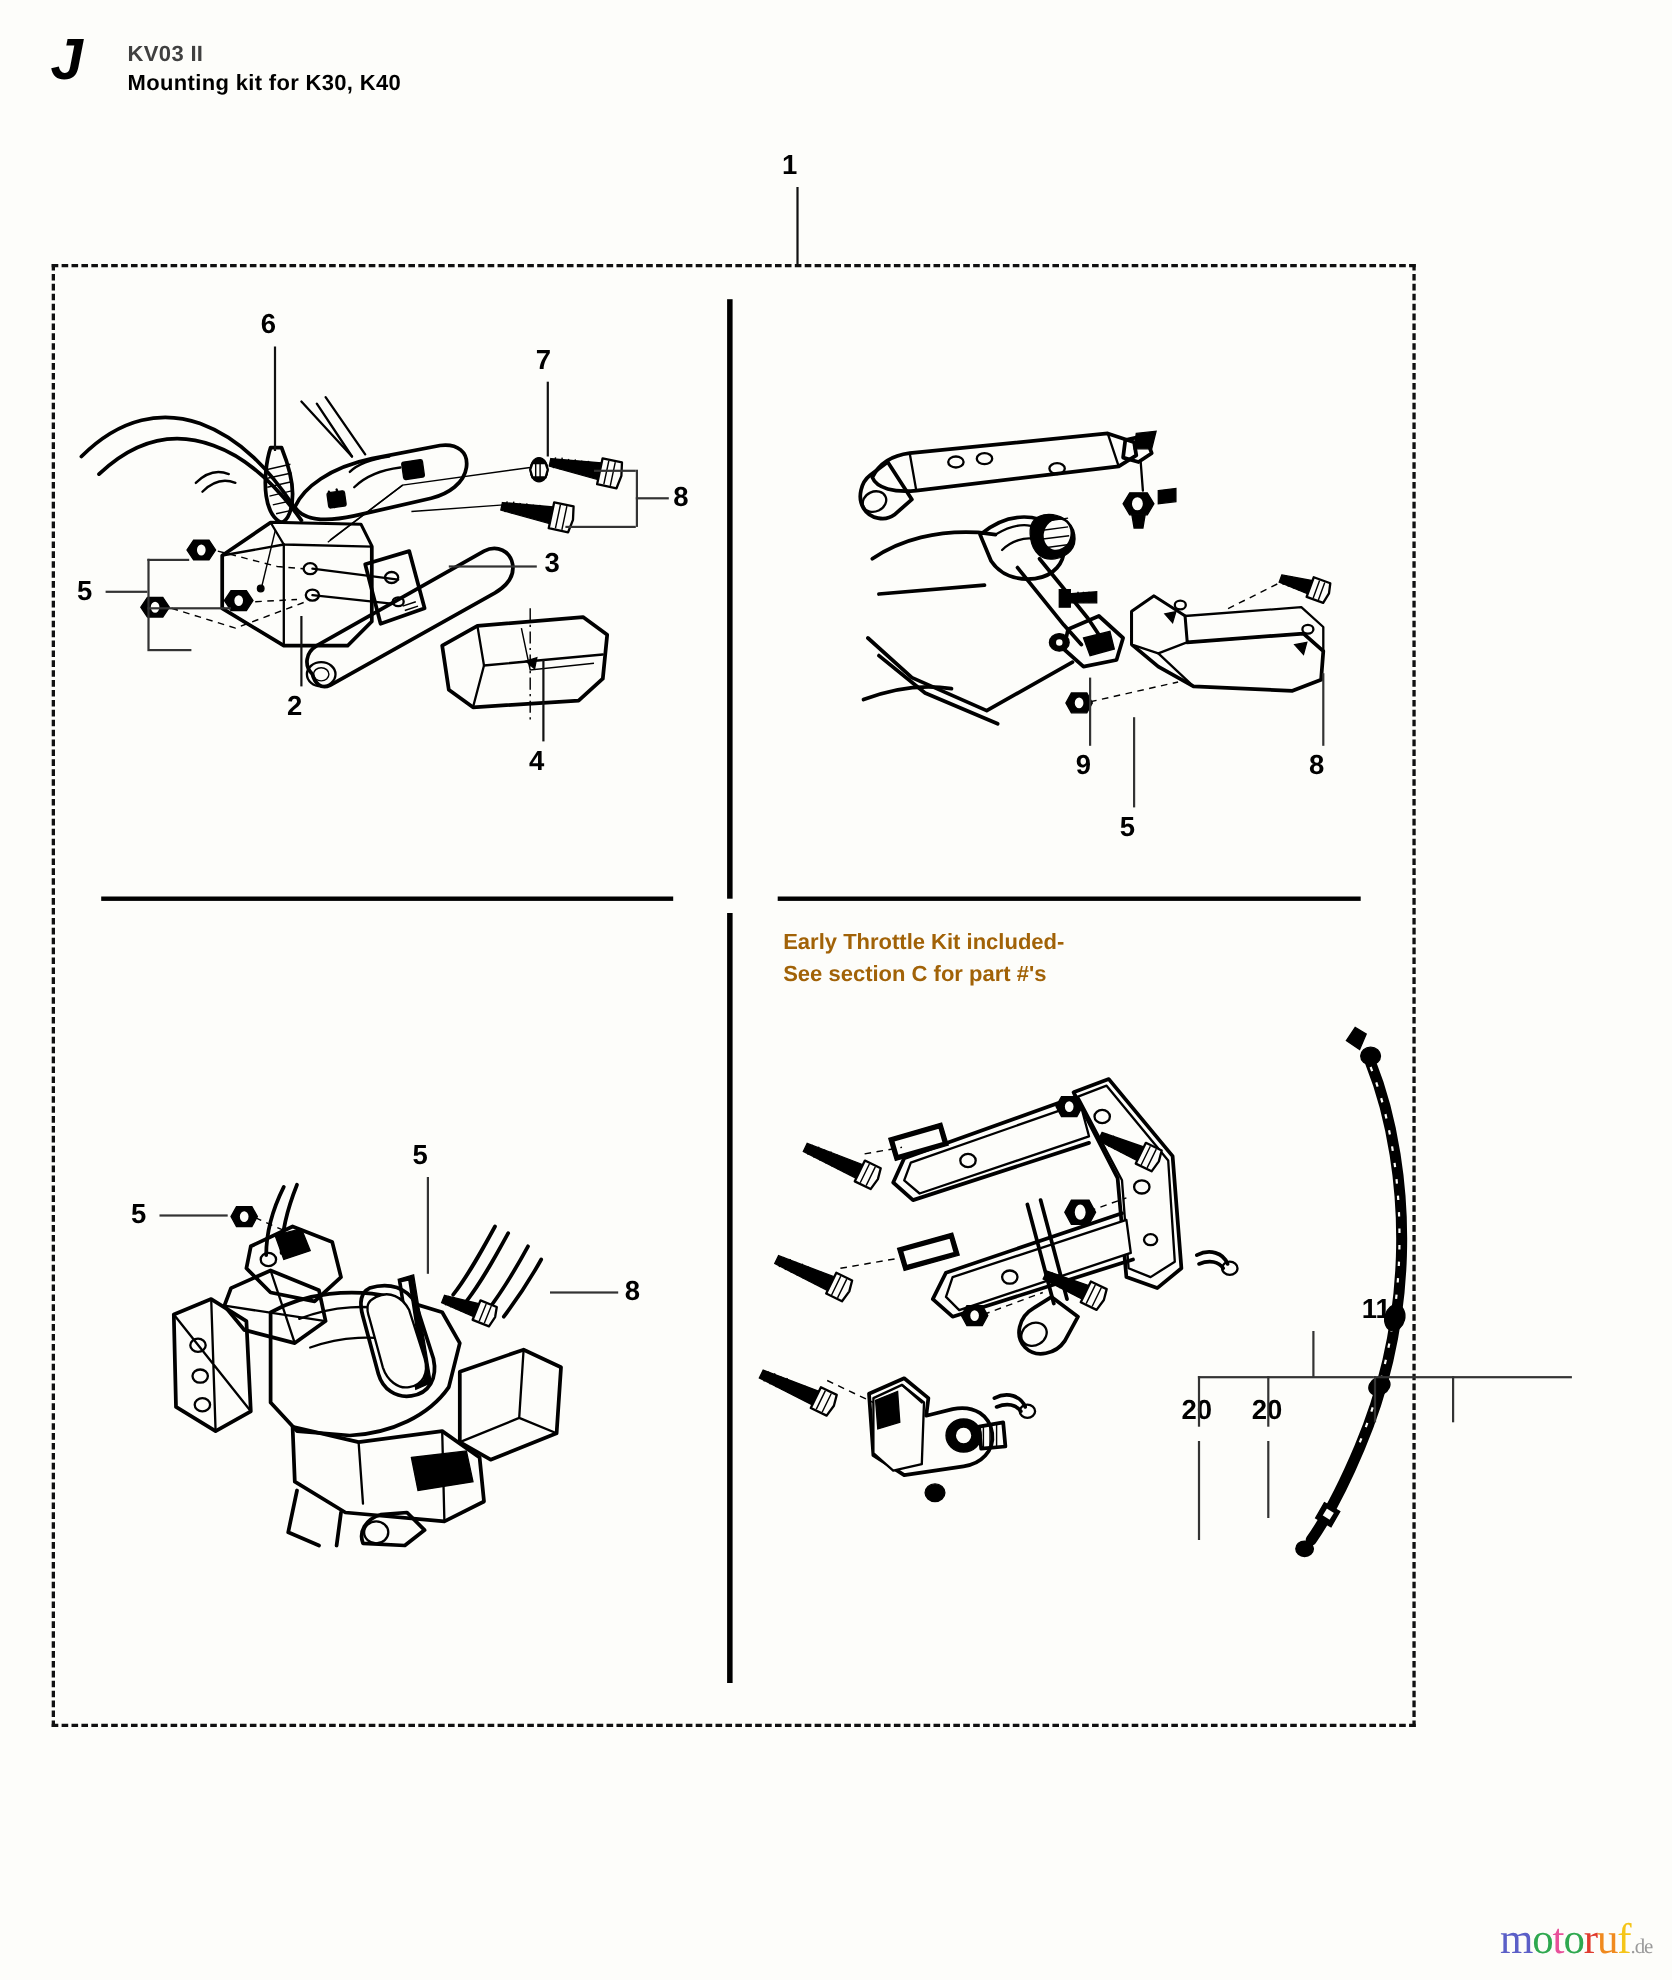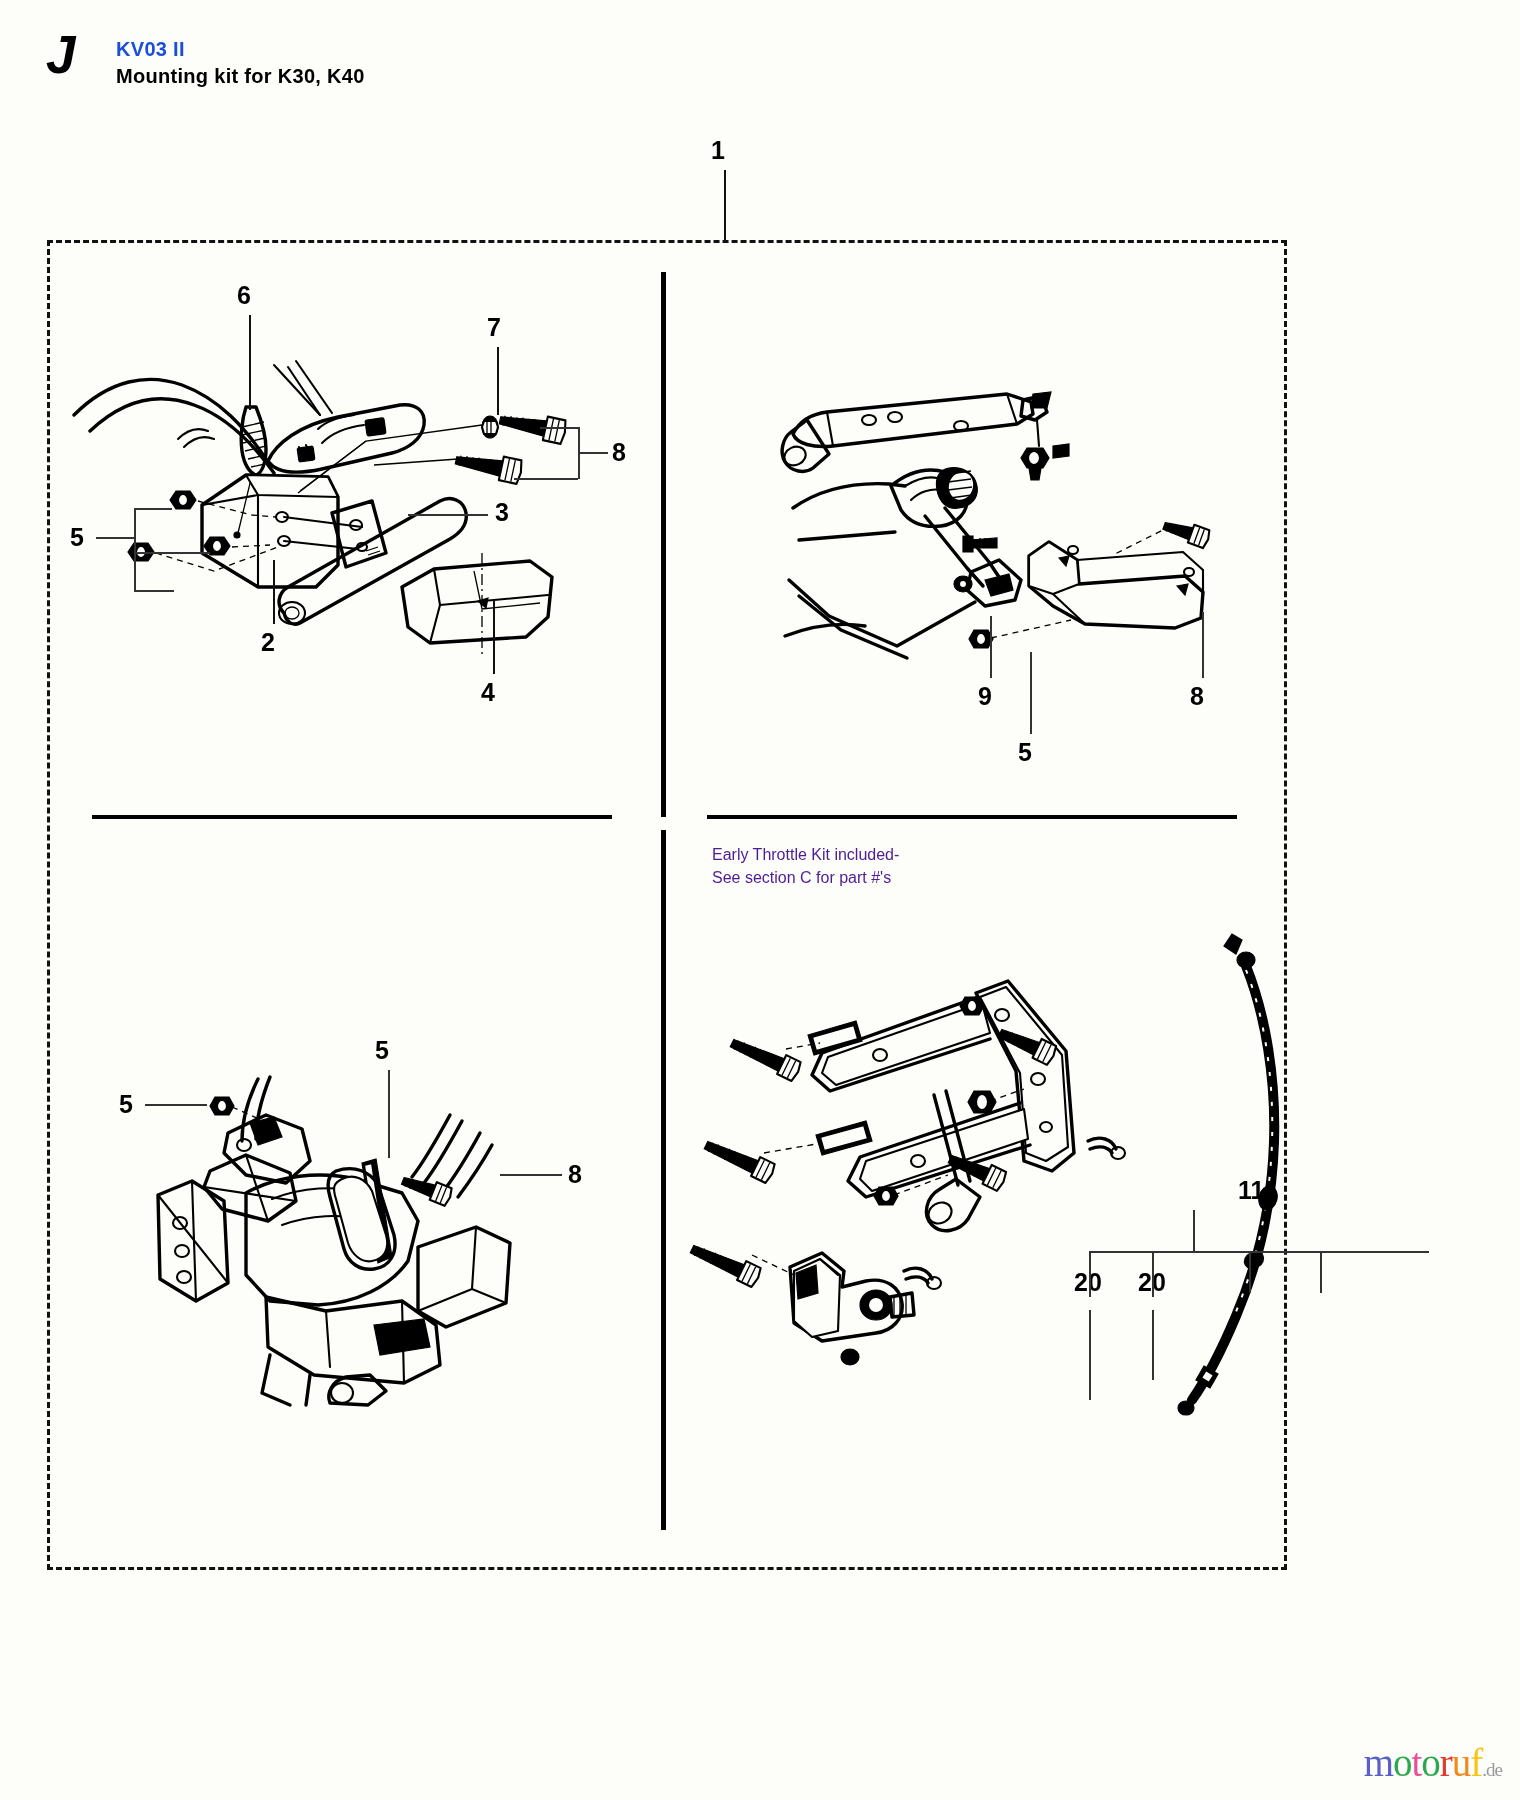--- a/index.html
+++ b/index.html
@@ -4,40 +4,40 @@
 <style>
   html,body{margin:0;padding:0;background:#fdfdfa;}
   body{width:1520px;height:1800px;position:relative;font-family:"Liberation Sans",sans-serif;overflow:hidden;}
   .page{position:absolute;inset:0;}
 
   
   .hdr{position:absolute;left:46px;top:30px;display:flex;align-items:flex-start;}
   .sec-letter{font-size:53px;font-weight:bold;font-style:italic;line-height:.95;
               font-family:"Liberation Sans",sans-serif;color:#000;width:60px;}
   .hdr-txt{margin-left:10px;padding-top:6px;}
-  .hdr-l1{font-size:20px;font-weight:bold;letter-spacing:.3px;color:#1d4ed8;line-height:1.35;}
+  .hdr-l1{font-size:20px;font-weight:bold;letter-spacing:.3px;color:#404040;line-height:1.35;}
   .hdr-l2{font-size:20px;font-weight:bold;letter-spacing:.3px;color:#000;line-height:1.35;}
 
   
   .frame{position:absolute;left:47px;top:240px;width:1240px;height:1330px;
          border:3px dashed #111;box-sizing:border-box;background:transparent;}
 
   
   .lbl{position:absolute;font-size:25px;font-weight:bold;color:#000;line-height:1;}
   .lead{position:absolute;background:#111;}
   .lead.v{width:2px;}
   .lead.h{height:2px;}
   .lead.thin{background:#333;}
 
   
   .divider-v{position:absolute;background:#000;width:5px;}
   .divider-h{position:absolute;background:#000;height:4px;}
 
   
-  .note{position:absolute;font-size:16px;font-weight:normal;color:#4c1d95;line-height:1.45;white-space:pre-line;}
+  .note{position:absolute;font-size:20px;font-weight:bold;color:#a16207;line-height:1.45;white-space:pre-line;}
 
   
   svg.art{position:absolute;overflow:visible;}
   .st{fill:none;stroke:#000;stroke-width:2.1;stroke-linecap:round;stroke-linejoin:round;}
   .st-th{fill:none;stroke:#000;stroke-width:3.4;stroke-linecap:round;stroke-linejoin:round;}
   .st-f{fill:#000;stroke:#000;stroke-width:1.2;}
   .st-w{fill:#fdfdfa;stroke:#000;stroke-width:2.1;stroke-linejoin:round;}
   .st-thin{fill:none;stroke:#000;stroke-width:1.3;}
   .dash{fill:none;stroke:#000;stroke-width:1.3;stroke-dasharray:6 5;}
   .dashdot{fill:none;stroke:#000;stroke-width:1.3;stroke-dasharray:11 4 2 4;}

